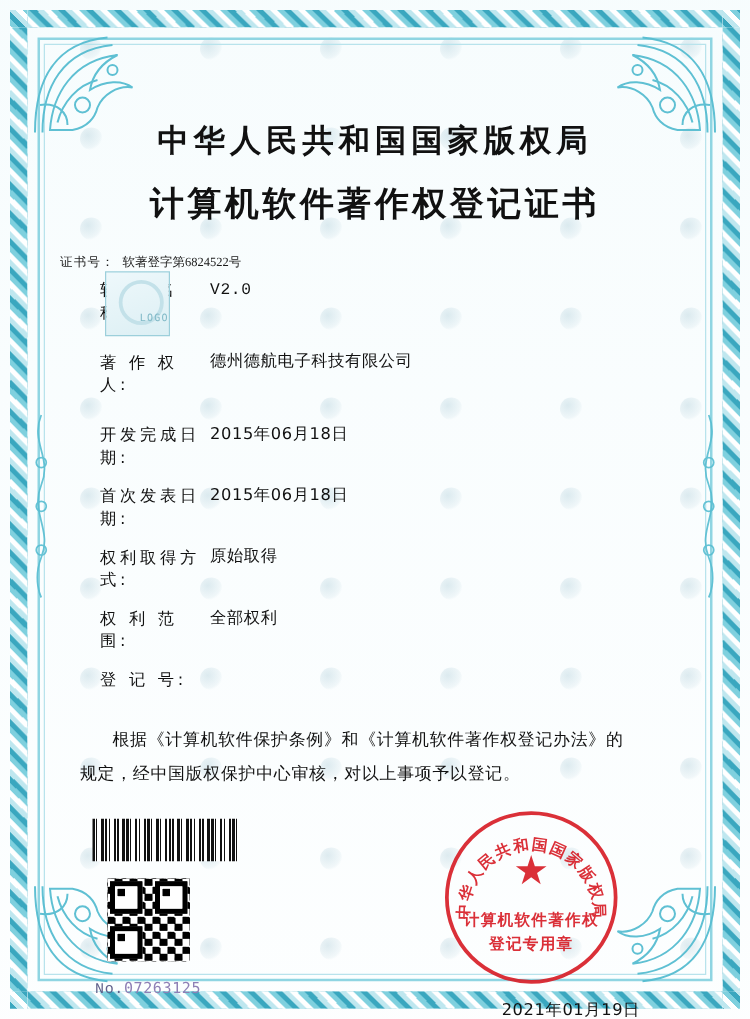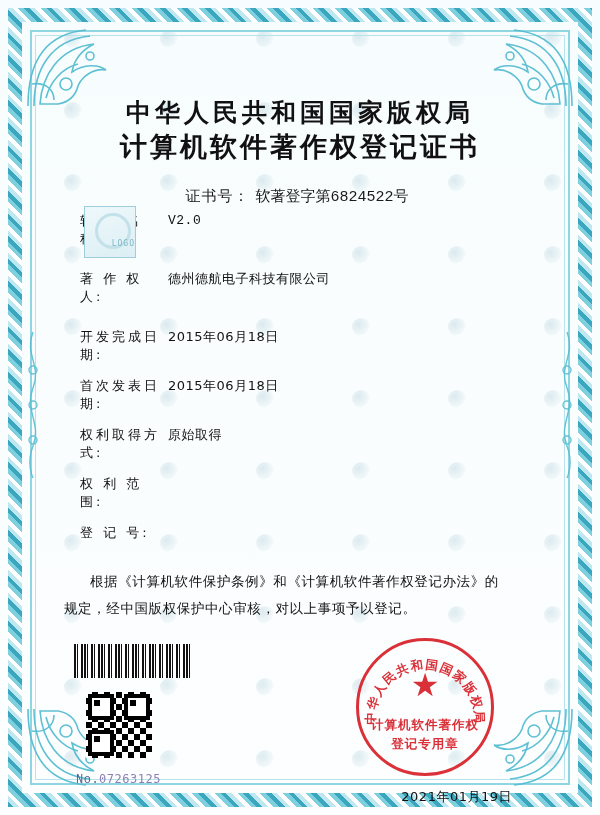--- a/index.html
+++ b/index.html
@@ -103,30 +103,31 @@
     font-family: "DejaVu Sans", "Liberation Sans", sans-serif;
     font-weight: bold;
     letter-spacing: 4px;
   }
   .title-main {
     font-size: 25px;
     margin-top: 36px;
   }
   .title-sub {
     font-size: 27px;
+    margin-top: 16px;
     letter-spacing: 3px;
   }
 
   .cert-no {
     margin-top: 22px;
-    text-align: center;
+    text-align: left;
     padding-right: 6px;
-    font-size: 15px;
+    font-size: 10px;
     color: #1a1a1a;
-    font-family: Liberation Mono, monospace;
+    font-family: Liberation Serif, serif;
   }
   .cert-no .lbl { letter-spacing: 1px; }
   .cert-no .val { margin-left: 6px; }
 
   .rows {
     margin-top: 6px;
     position: relative;
   }
   .row {
     display: flex;
@@ -497,20 +498,21 @@
         <div class="value">2015年06月18日</div>
       </div>
 
       <div class="row">
         <div class="label">权利取得方式:</div>
         <div class="value">原始取得</div>
       </div>
 
       <div class="row">
         <div class="label">权 利 范 围:</div>
+        <div class="value">全部权利</div>
       </div>
 
       <div class="row">
         <div class="label">登 记 号:</div>
       </div>
 
     </div>
 
     <div class="para">
       <span class="indent"></span><span>根据《计算机软件保护条例》和《计算机软件著作权登记办法》的</span><br>

